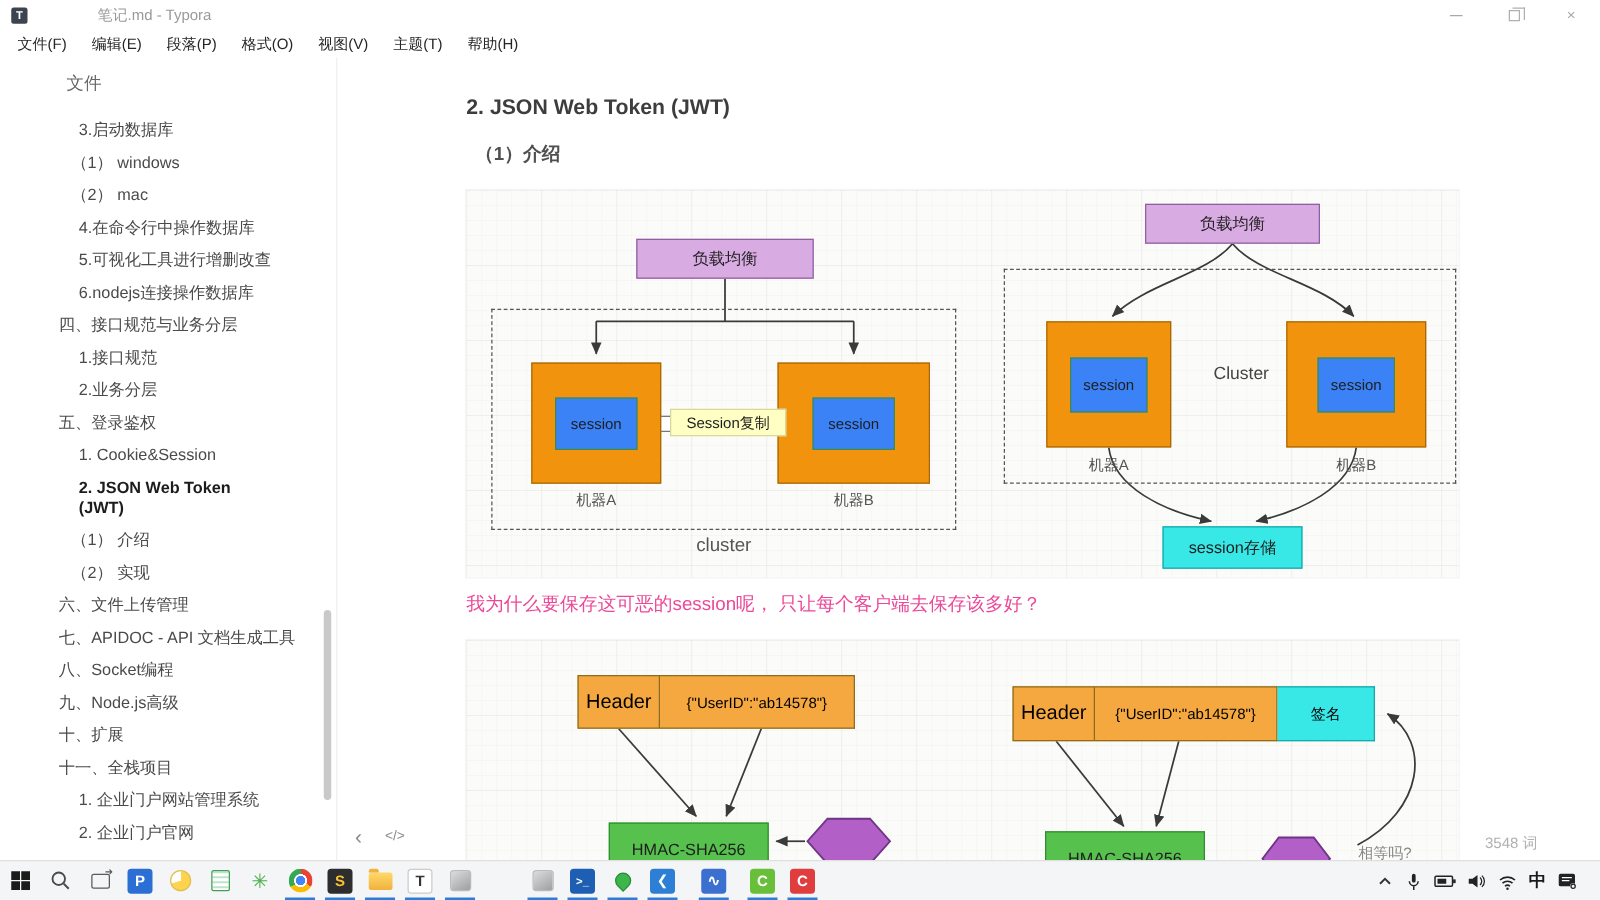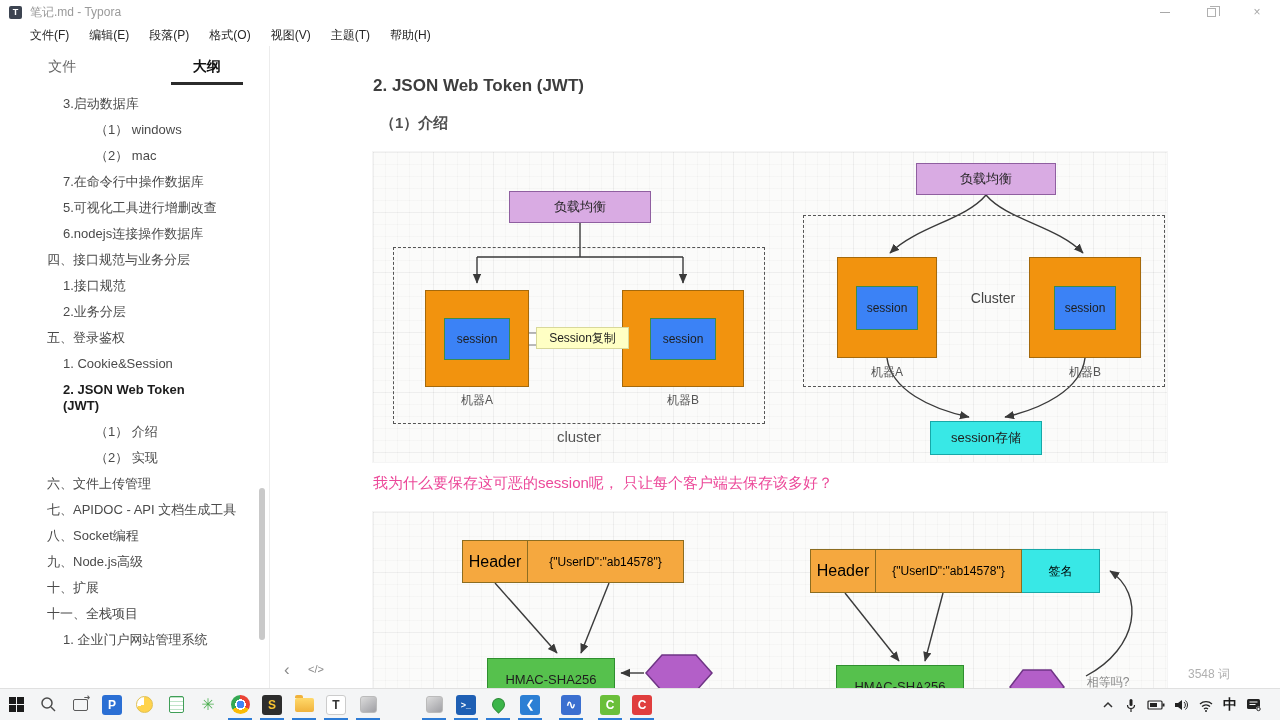--- a/index.html
+++ b/index.html
@@ -4,44 +4,44 @@
 <style>
   * { margin:0; padding:0; box-sizing:border-box; }
   html,body { width:1280px; height:720px; overflow:hidden;
     font-family:"Liberation Sans","DejaVu Sans",sans-serif; background:#fff; }
   .window { position:relative; width:1280px; height:720px; }
 
   
   .titlebar { height:24px; display:flex; align-items:center; background:#fff; position:relative; }
   .app-ico { width:13px; height:13px; background:#3d4451; color:#fff; font-size:9px; font-weight:bold;
     display:flex; align-items:center; justify-content:center; margin:0 8px 0 9px; border-radius:2px; }
-  .title-text { font-size:12px; color:#9a9a9a; }
+  .title-text { font-size:12px; color:#9a9a9a;margin-left:48px; }
   .win-controls { position:absolute; right:0; top:0; height:24px; display:flex; }
   .win-btn { width:46px; height:24px; display:flex; align-items:center; justify-content:center; color:#a8a8a8; font-size:12px; }
   .min-glyph { width:10px; height:1px; background:#a8a8a8; }
   .restore-glyph { width:9px; height:9px; border:1px solid #b0b0b0; position:relative; }
   .restore-glyph:before { content:""; position:absolute; left:2px; top:-3px; width:9px; height:9px; border:1px solid #b0b0b0; border-left:none; border-bottom:none; }
 
   
-  .menubar { height:22px; display:flex; align-items:center; padding-left:20px; background:#fff; }
+  .menubar { height:22px; display:flex; align-items:center; padding-left:4px; background:#fff; }
   .menu-item { font-size:12px; color:#262626; padding:3px 10px; }
 
   
   .body { display:flex; height:642px; }
 
   
   .sidebar { width:270px; position:relative; background:#fff; border-right:1px solid #ececec; overflow:hidden; }
   .side-tabs { display:flex; height:40px; align-items:center;gap:20px; }
   .side-tab { width:50%; text-align:center; font-size:14px; color:#666; position:relative; height:100%; line-height:40px; }
   .side-tab.active { font-weight:bold; color:#111; }
   .side-tab.active:after { content:""; position:absolute; left:26px; right:26px; bottom:1px; height:3px; background:#2b2b2b; }
   .outline { padding-top:5px; }
   .o-item { font-size:13px; color:#4a4a4a; padding:5px 12px 5px 47px; line-height:16px; }
   .o-item.l2 { padding-left:63px; }
-  .o-item.l3 { padding-left:95px; }
+  .o-item.l3 { padding-left:57px; }
   .o-item.current { font-weight:bold; color:#1c1c1c; }
   .o-item.w-narrow { max-width:215px; }
   .side-scroll { position:absolute; right:4px; top:442px; width:6px; height:152px; background:#c9c9c9; border-radius:3px; }
 
   
   .content { position:relative; flex:1; background:#fff; overflow:hidden; }
   .h2 { position:absolute; left:103px; top:30px; font-size:17px; font-weight:bold; color:#3d3d3d; }
   .h3 { position:absolute; left:110px; top:68px; font-size:15px; font-weight:bold; color:#4f4f4f; }
   .para { position:absolute; left:103px; top:428px; font-size:15px; color:#ec4899; }
 
@@ -127,44 +127,44 @@
     <span class="menu-item">视图(V)</span>
     <span class="menu-item">主题(T)</span>
     <span class="menu-item">帮助(H)</span>
   </div>
 
   <div class="body">
 
     <div class="sidebar">
       <div class="side-tabs">
         <div class="side-tab">文件</div>
-        <div class="side-tab active">大纲</div>
       </div>
       <div class="outline">
         <div class="o-item l2">3.启动数据库</div>
         <div class="o-item l3">（1） windows</div>
         <div class="o-item l3">（2） mac</div>
-        <div class="o-item l2">7.在命令行中操作数据库</div>
+        <div class="o-item l2">4.在命令行中操作数据库</div>
         <div class="o-item l2">5.可视化工具进行增删改查</div>
         <div class="o-item l2">6.nodejs连接操作数据库</div>
         <div class="o-item">四、接口规范与业务分层</div>
         <div class="o-item l2">1.接口规范</div>
         <div class="o-item l2">2.业务分层</div>
         <div class="o-item">五、登录鉴权</div>
         <div class="o-item l2">1. Cookie&amp;Session</div>
         <div class="o-item l2 current w-narrow">2. JSON Web Token (JWT)</div>
         <div class="o-item l3">（1） 介绍</div>
         <div class="o-item l3">（2） 实现</div>
         <div class="o-item">六、文件上传管理</div>
         <div class="o-item">七、APIDOC - API 文档生成工具</div>
         <div class="o-item">八、Socket编程</div>
         <div class="o-item">九、Node.js高级</div>
         <div class="o-item">十、扩展</div>
         <div class="o-item">十一、全栈项目</div>
         <div class="o-item l2">1. 企业门户网站管理系统</div>
+        <div class="o-item l2">2. 企业门户官网</div>
       </div>
       <div class="side-scroll"></div>
     </div>
 
     <div class="content">
       <div class="h2">2. JSON Web Token (JWT)</div>
       <div class="h3">（1）介绍</div>
 
       <div class="diagram" id="diagram1">
         <svg class="overlay" width="794" height="310" viewBox="0 0 794 310">

